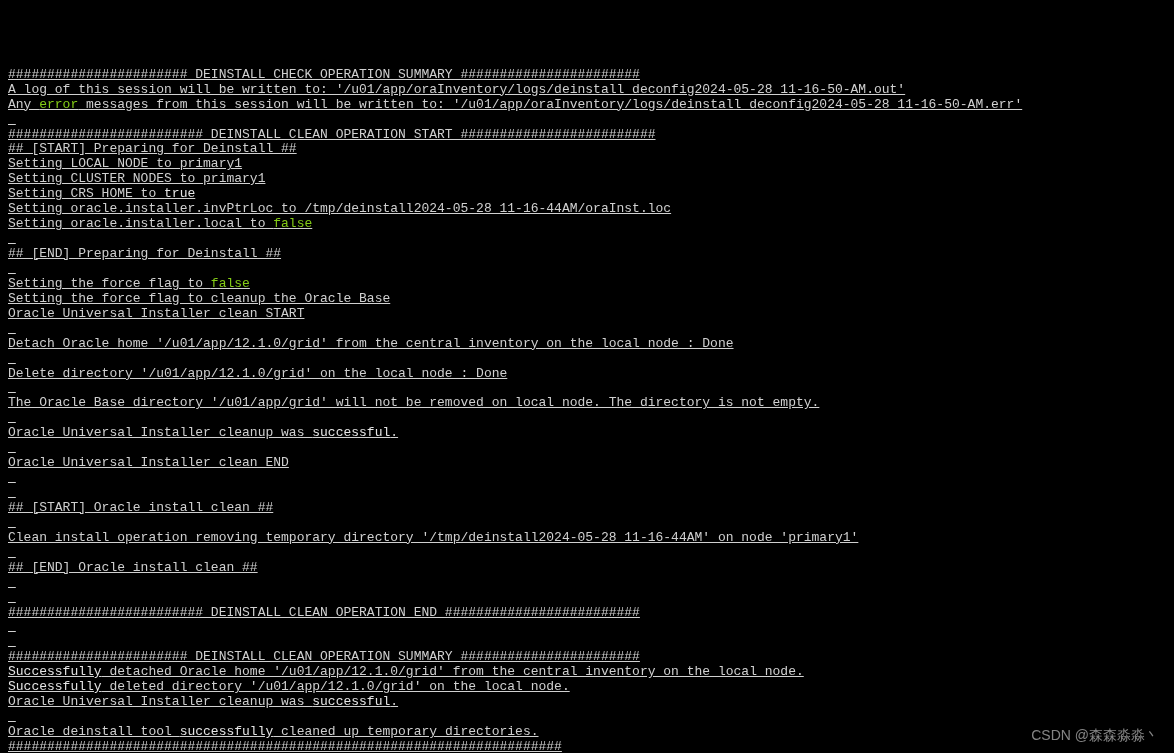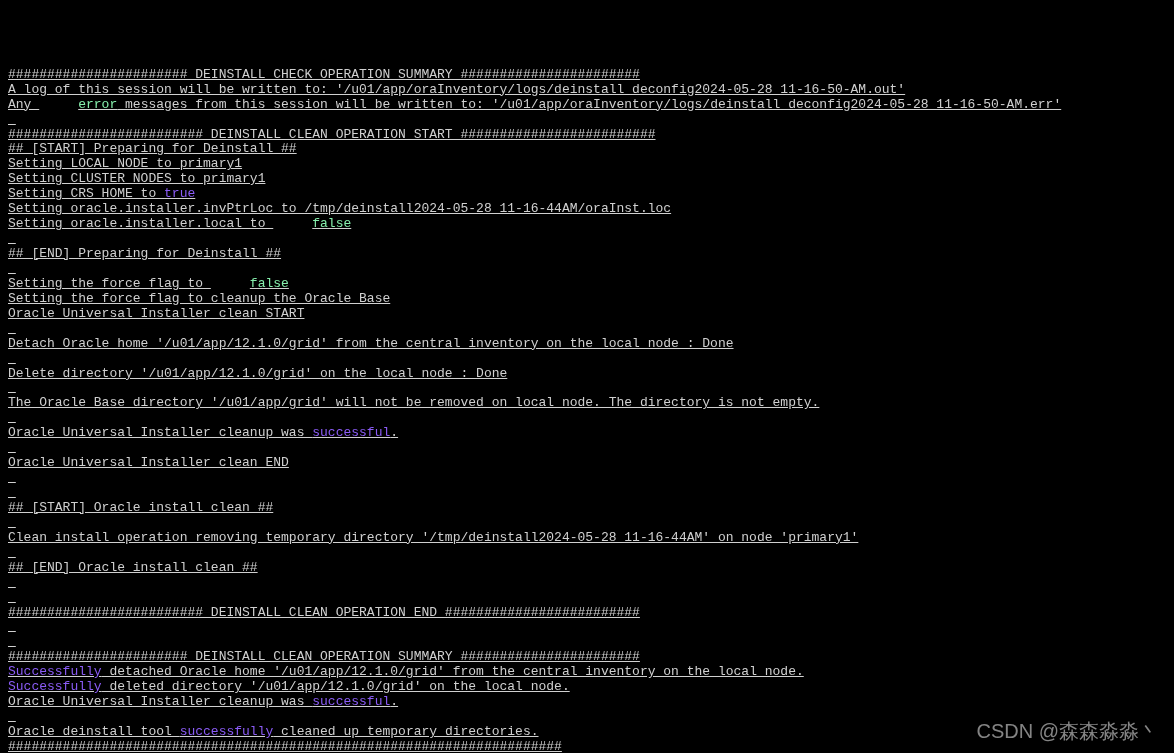--- a/index.html
+++ b/index.html
@@ -18,32 +18,31 @@
       width: 1174px;
       height: 753px;
       overflow: hidden;
       position: relative;
     }
     .line {
       display: block;
       text-decoration: underline;
     }
     .red {
-      color: #86efac;
-      margin-left: 39px;
+      color: #84cc16;
     }
     .green {
-      color: #8b5cf6;
+      color: #e5e5e5;
     }
     .watermark {
       position: absolute;
       bottom: 10px;
       right: 15px;
       color: rgba(220, 220, 220, 0.6);
-      font-size: 20px;
+      font-size: 14px;
       font-family: sans-serif;
     }
   </style>
 </head>
 <body>
 
 
 
 <div><span class="line">####################### DEINSTALL CHECK OPERATION SUMMARY #######################</span><span class="line">A log of this session will be written to: '/u01/app/oraInventory/logs/deinstall_deconfig2024-05-28_11-16-50-AM.out'</span><span class="line"><span>Any </span><span class="red">error</span><span> messages from this session will be written to: '/u01/app/oraInventory/logs/deinstall_deconfig2024-05-28_11-16-50-AM.err'</span></span><span class="line"> </span><span class="line">######################### DEINSTALL CLEAN OPERATION START #########################</span><span class="line">## [START] Preparing for Deinstall ##</span><span class="line">Setting LOCAL_NODE to primary1</span><span class="line">Setting CLUSTER_NODES to primary1</span><span class="line"><span>Setting CRS_HOME to </span><span class="green">true</span></span><span class="line">Setting oracle.installer.invPtrLoc to /tmp/deinstall2024-05-28_11-16-44AM/oraInst.loc</span><span class="line"><span>Setting oracle.installer.local to </span><span class="red">false</span></span><span class="line"> </span><span class="line">## [END] Preparing for Deinstall ##</span><span class="line"> </span><span class="line"><span>Setting the force flag to </span><span class="red">false</span></span><span class="line">Setting the force flag to cleanup the Oracle Base</span><span class="line">Oracle Universal Installer clean START</span><span class="line"> </span><span class="line">Detach Oracle home '/u01/app/12.1.0/grid' from the central inventory on the local node : Done</span><span class="line"> </span><span class="line">Delete directory '/u01/app/12.1.0/grid' on the local node : Done</span><span class="line"> </span><span class="line">The Oracle Base directory '/u01/app/grid' will not be removed on local node. The directory is not empty.</span><span class="line"> </span><span class="line"><span>Oracle Universal Installer cleanup was </span><span class="green">successful</span><span>.</span></span><span class="line"> </span><span class="line">Oracle Universal Installer clean END</span><span class="line"> </span><span class="line"> </span><span class="line">## [START] Oracle install clean ##</span><span class="line"> </span><span class="line">Clean install operation removing temporary directory '/tmp/deinstall2024-05-28_11-16-44AM' on node 'primary1'</span><span class="line"> </span><span class="line">## [END] Oracle install clean ##</span><span class="line"> </span><span class="line"> </span><span class="line">######################### DEINSTALL CLEAN OPERATION END #########################</span><span class="line"> </span><span class="line"> </span><span class="line">####################### DEINSTALL CLEAN OPERATION SUMMARY #######################</span><span class="line"><span class="green">Successfully</span><span> detached Oracle home '/u01/app/12.1.0/grid' from the central inventory on the local node.</span></span><span class="line"><span class="green">Successfully</span><span> deleted directory '/u01/app/12.1.0/grid' on the local node.</span></span><span class="line"><span>Oracle Universal Installer cleanup was </span><span class="green">successful</span><span>.</span></span><span class="line"> </span><span class="line"><span>Oracle deinstall tool </span><span class="green">successfully</span><span> cleaned up temporary directories.</span></span><span class="line">#######################################################################</span></div>
 

